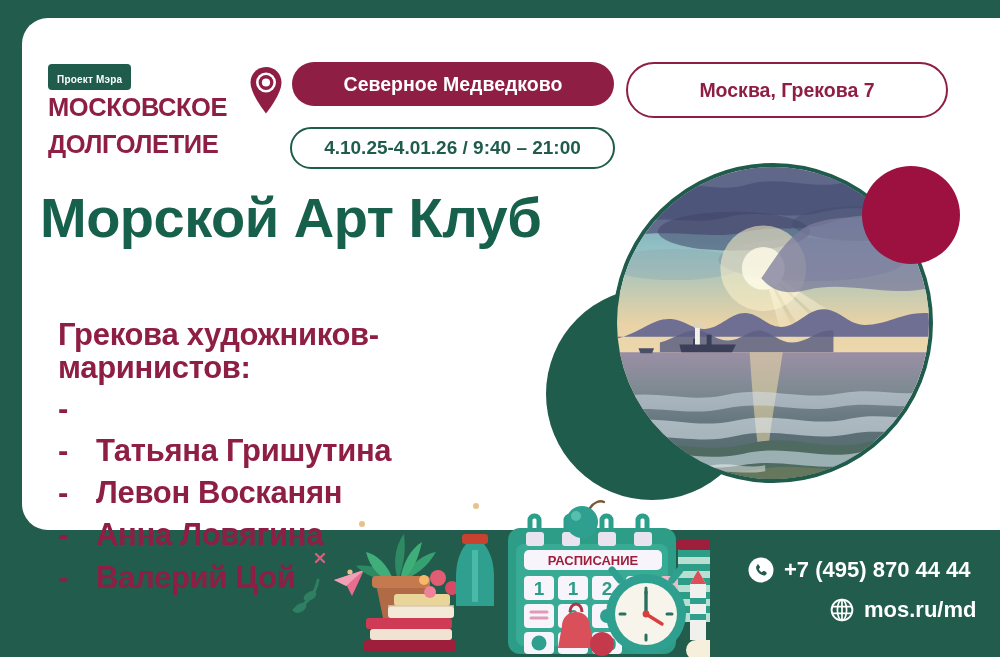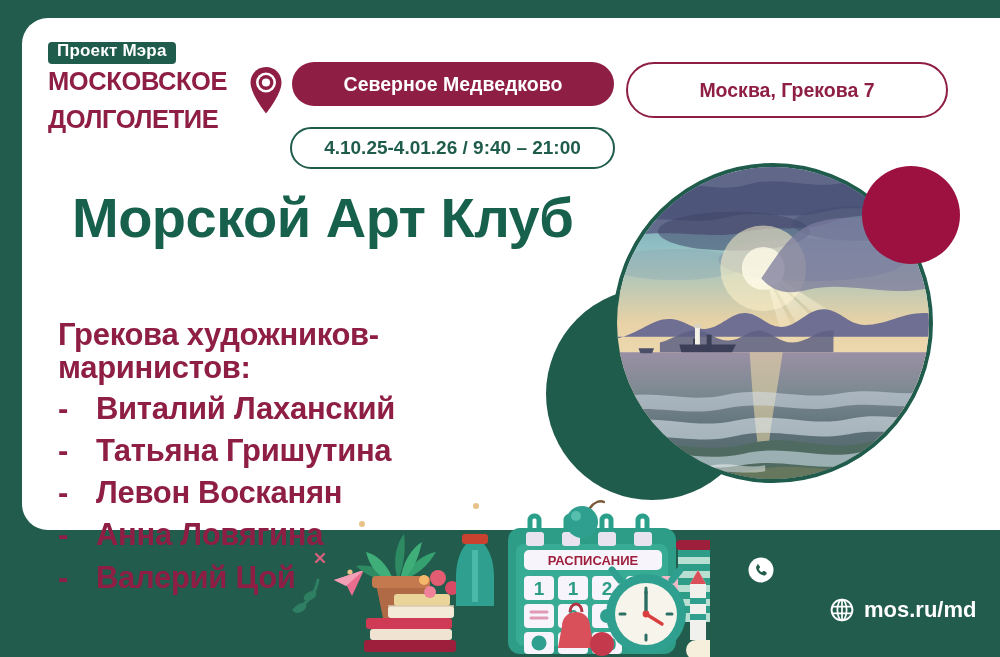--- a/index.html
+++ b/index.html
@@ -17,22 +17,22 @@
     box-shadow:0 0 0 0 rgba(0,0,0,0);
   }
   .card-tail{
     position:absolute;left:600px;top:18px;width:400px;height:512px;background:#fff;
   }
 
   
   .logo{position:absolute;left:48px;top:42px;width:190px;}
   .logo-badge{
     display:inline-block;background:#1f5c4c;color:#fff;
-    font-size:17px;font-weight:bold;letter-spacing:.2px;
-    padding:0 9px 4px;border-radius:4px;line-height:1.05;
+    font-size:10px;font-weight:bold;letter-spacing:.2px;
+    padding:11px 9px 4px;border-radius:4px;line-height:1.05;margin-top:22px;
   }
   .logo-l1,.logo-l2{
     color:#8e1e43;font-weight:bold;line-height:.94;
     letter-spacing:-0.4px;font-size:25.5px;
   }
   .logo-l1{margin-top:6px;}
   .logo-l2{margin-top:14px;}
 
   
   .pin{position:absolute;left:248px;top:66px;width:36px;height:48px;}
@@ -67,21 +67,21 @@
     border-radius:50%;overflow:hidden;border:4px solid #1f5c4c;box-sizing:border-box;
   }
   .photo-wrap svg{display:block;width:100%;height:100%;}
   .circle-crimson{
     position:absolute;left:862px;top:166px;width:98px;height:98px;
     border-radius:50%;background:#9c1140;
   }
 
   
   .title{
-    position:absolute;left:72px;top:190px;
+    position:absolute;left:40px;top:190px;
     color:#17614c;font-size:56px;font-weight:bold;
     letter-spacing:-0.5px;line-height:1;white-space:nowrap;
   }
   .subtitle{
     position:absolute;left:60px;top:268px;
     color:#8e1e43;font-size:38px;font-weight:bold;
     letter-spacing:-0.3px;line-height:1;white-space:nowrap;
   }
   .lead{
     position:absolute;left:58px;top:318px;width:430px;
@@ -207,21 +207,20 @@
   </div>
 
   <div class="circle-crimson"></div>
 
   <div class="title">Морской Арт Клуб</div>
   <div class="lead">Грекова художников-маринистов:</div>
 
   <ul class="artists">
     <li>
       <span class="dash">-</span>
-      <span>Виталий Лаханский</span>
     </li>
     <li>
       <span class="dash">-</span>
       <span>Татьяна Гришутина</span>
     </li>
     <li>
       <span class="dash">-</span>
       <span>Левон Восканян</span>
     </li>
     <li>
@@ -366,20 +365,21 @@
     </svg>
   </div>
 
   <div class="contact contact-phone">
     <span class="ico">
       <svg width="26" height="26" viewBox="0 0 26 26">
         <circle cx="13" cy="13" r="12.5" fill="#ffffff"></circle>
         <path d="M9 7.4c.7-.4 1.4-.2 1.8.5l1 1.7c.3.6.2 1.2-.3 1.6l-.8.7c.6 1.4 1.9 2.7 3.3 3.3l.7-.8c.4-.5 1-.6 1.6-.3l1.7 1c.7.4.9 1.1.5 1.8-.5.9-1.5 1.6-2.6 1.5-3.9-.3-7.5-3.9-7.8-7.8-.1-1.1.6-2.1 1.5-2.6z" fill="#215c4d"></path>
       </svg>
     </span>
+    <span>+7 (495) 870 44 44</span>
   </div>
 
   <div class="contact contact-site">
     <span class="ico">
       <svg width="24" height="24" viewBox="0 0 24 24">
         <circle cx="12" cy="12" r="10.4" fill="none" stroke="#ffffff" stroke-width="1.9"></circle>
         <ellipse cx="12" cy="12" rx="4.6" ry="10.4" fill="none" stroke="#ffffff" stroke-width="1.7"></ellipse>
         <path d="M2.2 8.6h19.6M2.2 15.4h19.6M12 1.6v20.8" stroke="#ffffff" stroke-width="1.7"></path>
       </svg>
     </span>

